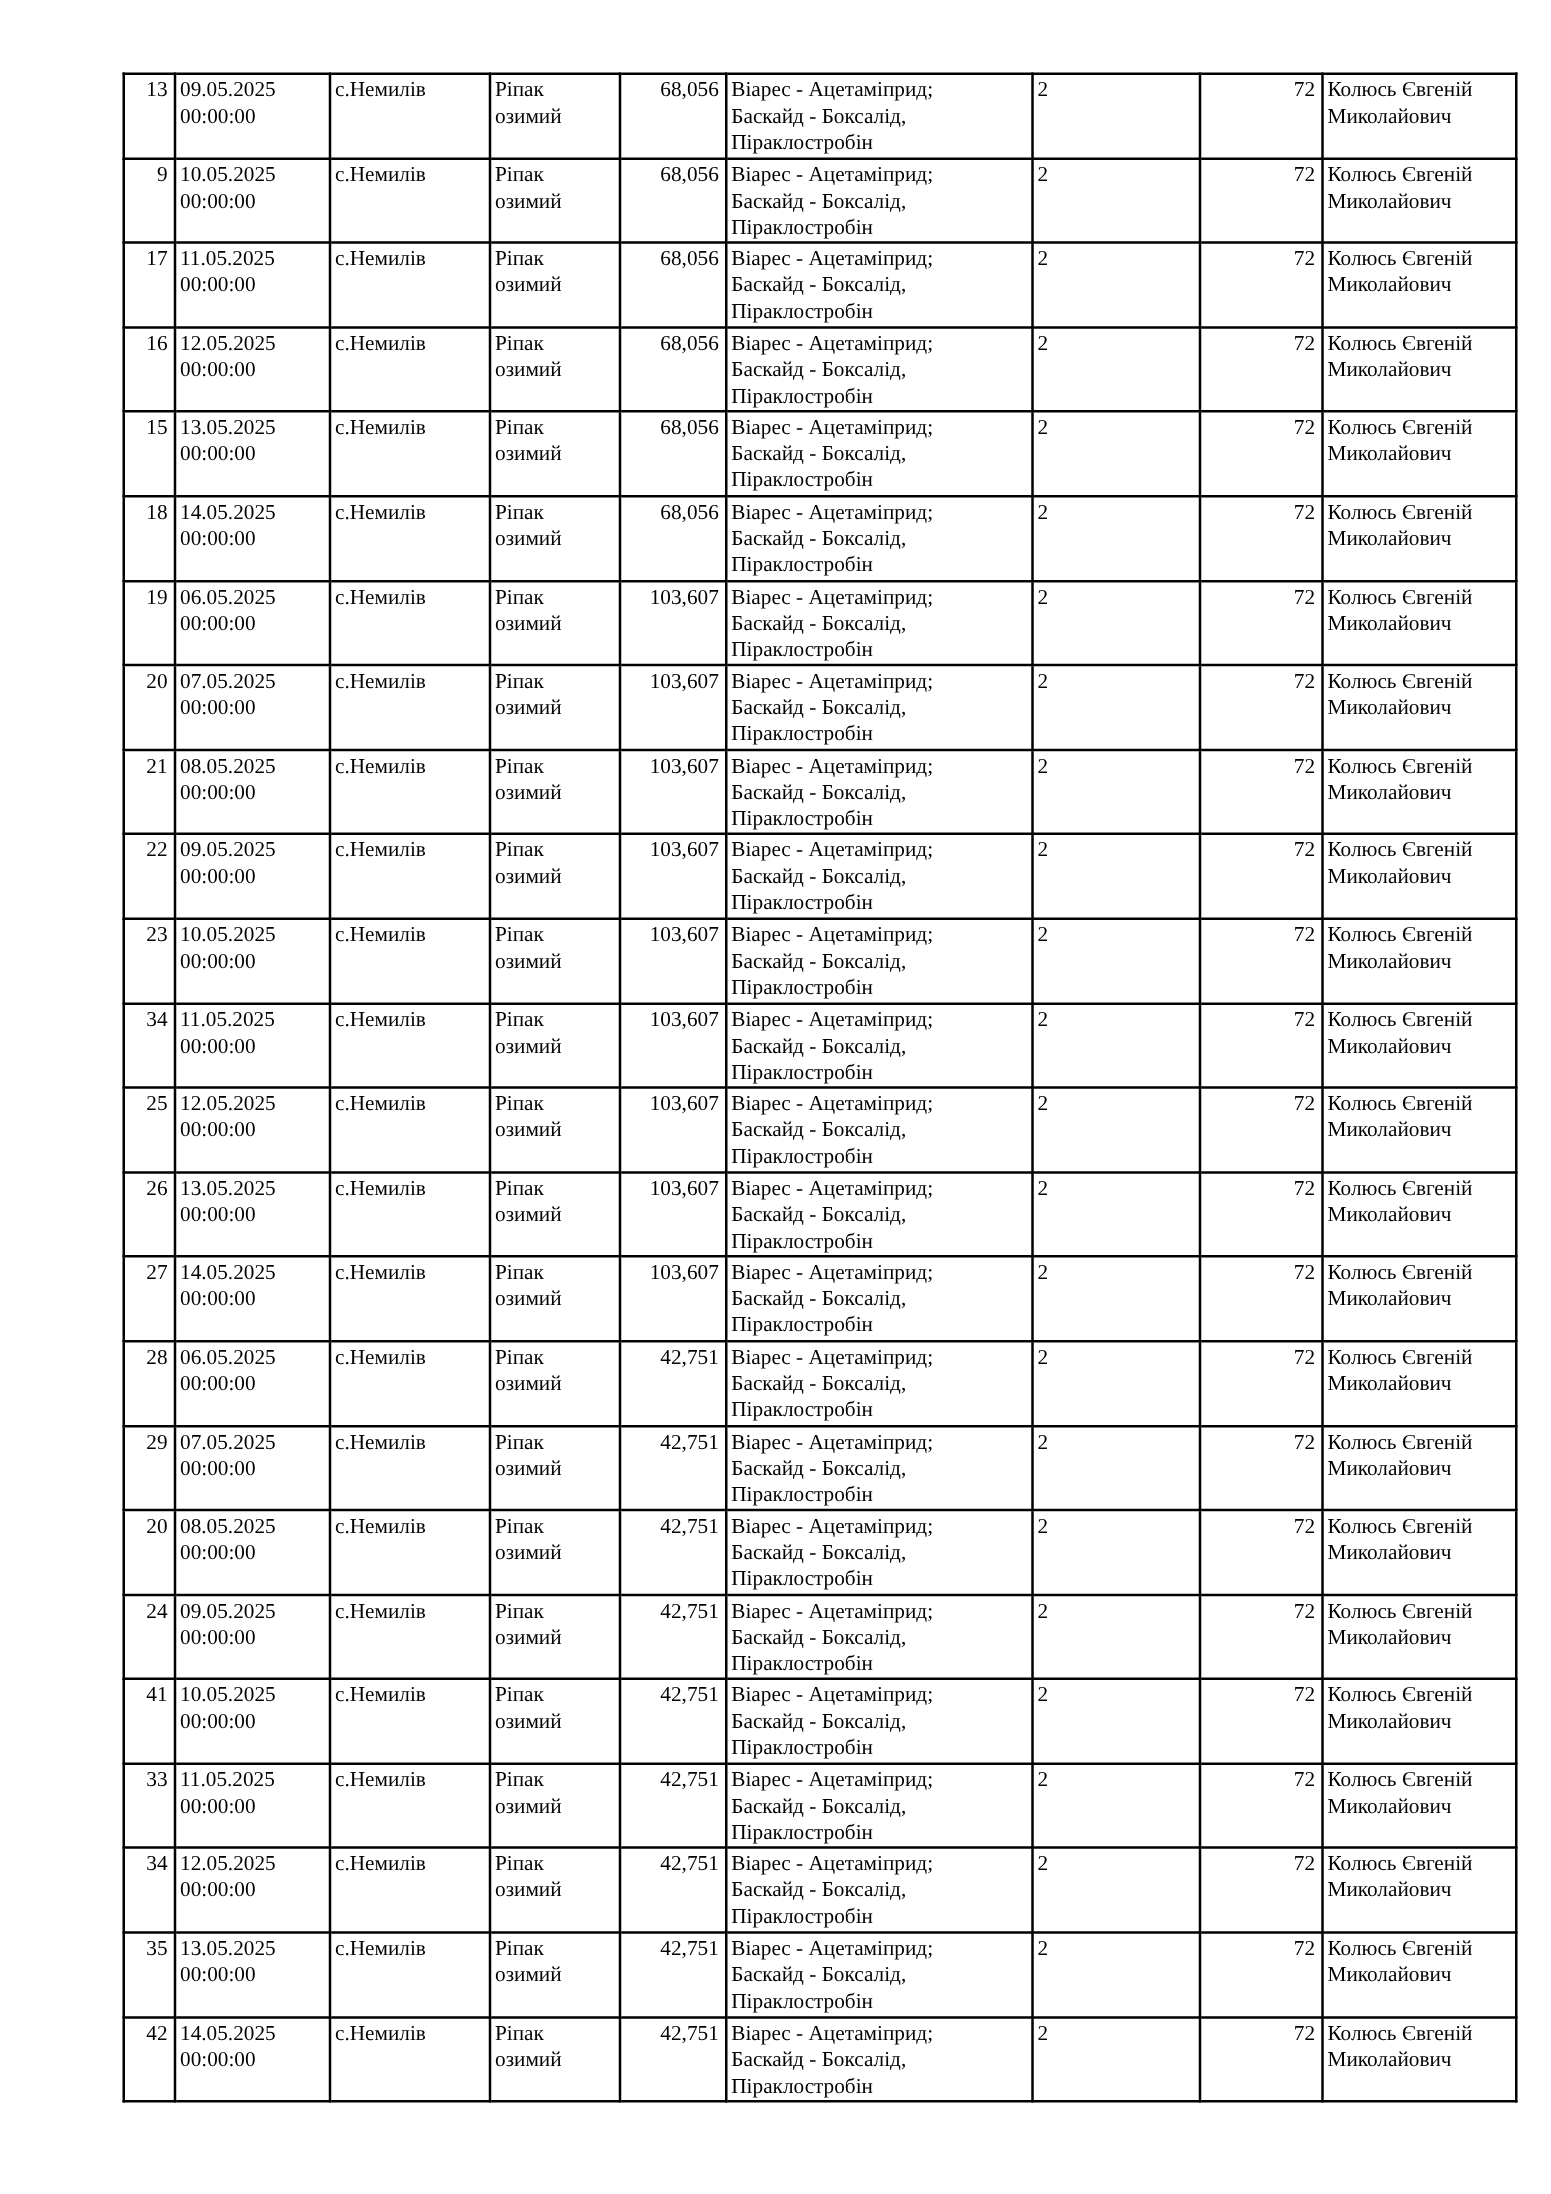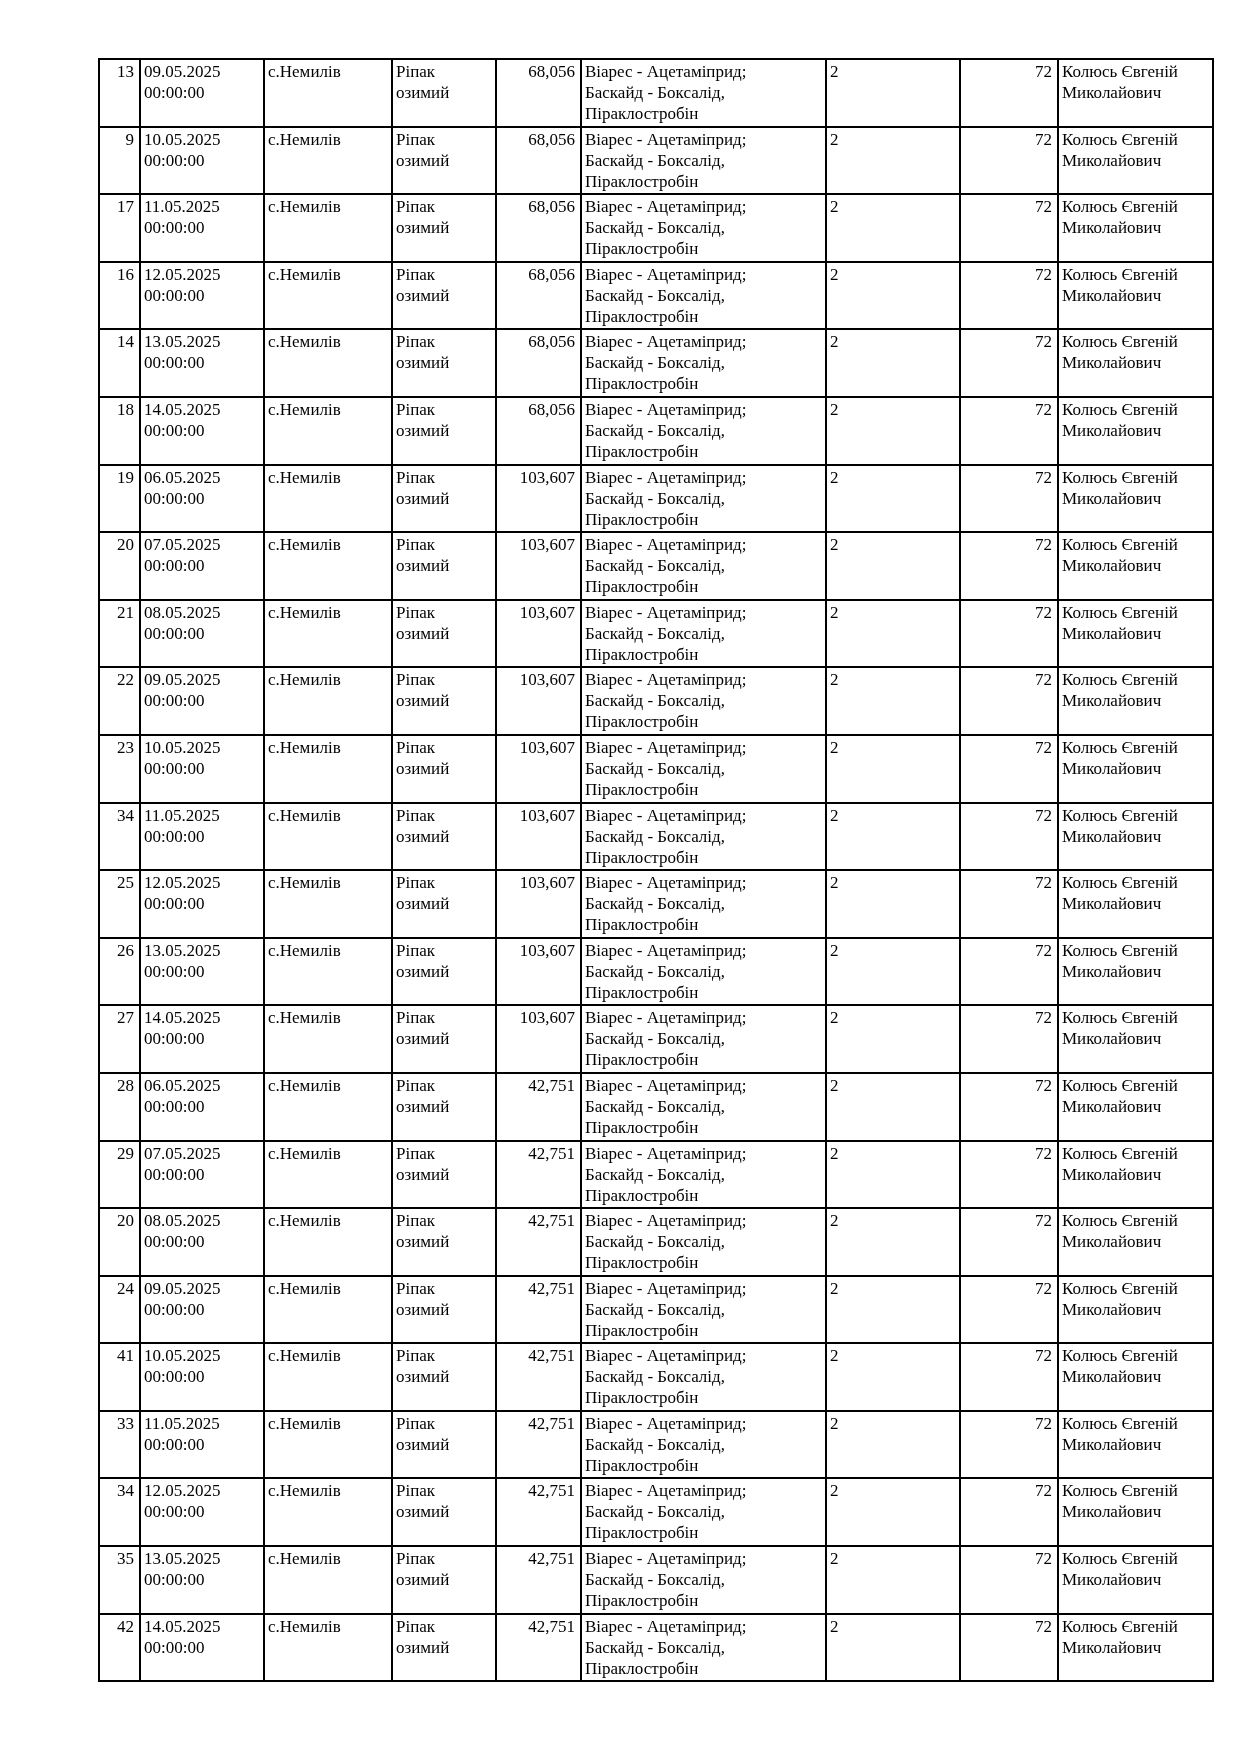--- a/index.html
+++ b/index.html
@@ -113,21 +113,21 @@
         <td class="align-left">
           <div>Віарес - Ацетаміприд;</div>
           <div>Баскайд - Боксалід,</div>
           <div>Піраклостробін</div>
         </td>
         <td class="align-left">2</td>
         <td class="align-right">72</td>
         <td class="align-left">Колюсь Євгеній Миколайович</td>
       </tr>
       <tr>
-        <td class="align-right">14</td>
+        <td class="align-right">15</td>
         <td class="align-left">13.05.2025 00:00:00</td>
         <td class="align-left">с.Немилів</td>
         <td class="align-left">Ріпак озимий</td>
         <td class="align-right">68,056</td>
         <td class="align-left">
           <div>Віарес - Ацетаміприд;</div>
           <div>Баскайд - Боксалід,</div>
           <div>Піраклостробін</div>
         </td>
         <td class="align-left">2</td>

